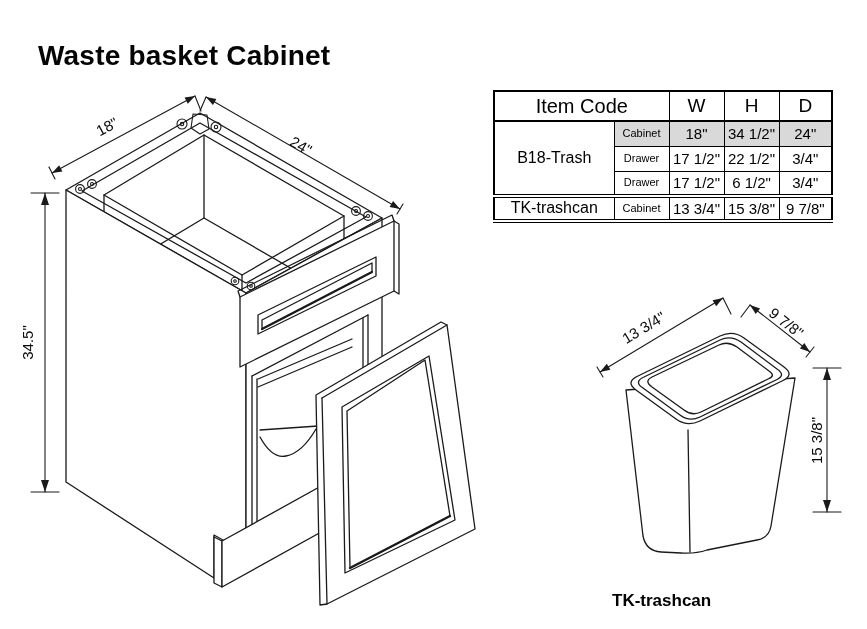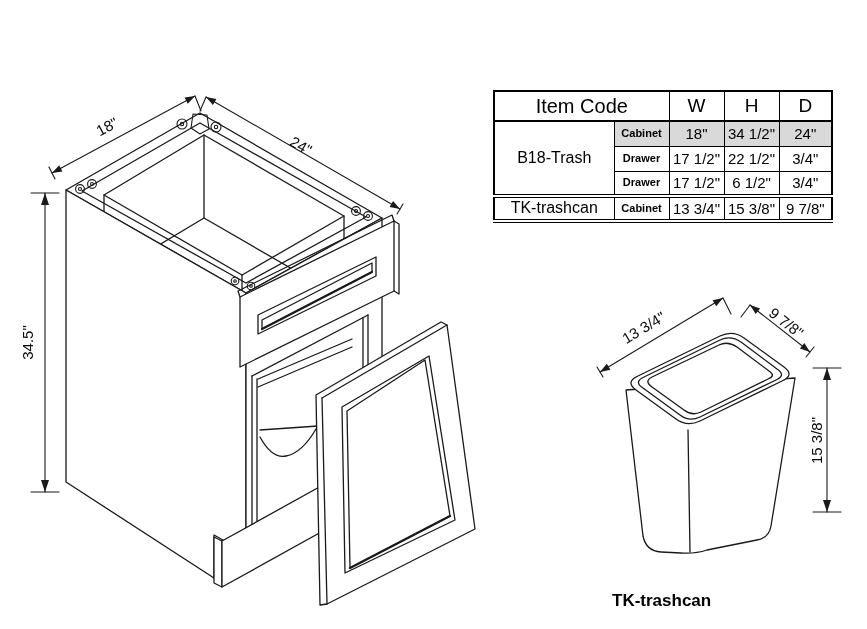--- a/index.html
+++ b/index.html
@@ -11,37 +11,38 @@
   
   table.spec{position:absolute;left:493px;top:90px;width:338px;border-collapse:collapse;
              table-layout:fixed;border:2px solid #000;border-bottom:4px double #000;}
   table.spec th, table.spec td{border:1px solid #000;text-align:center;padding:0;line-height:1.05;
              overflow:hidden;white-space:nowrap;}
   tr.hdr{height:30px;}
   tr.hdr th{border-bottom:2px solid #000;font-weight:400;}
   th.ic{font-size:20px;}
   th.whd{font-size:19px;}
   td.item{font-size:16px;}
-  td.part{font-size:11px;border-right:2px solid #000;font-weight:bold;}
+  td.part{font-size:11px;border-right:2px solid #000;}
   td.val{font-size:15px;}
   tr.row{height:25px;}
   tr.sep td{border-top:4px double #000;}
   tr.sep{height:25px;}
   .hl{background:#d9d9d9;}
   
   svg{position:absolute;}
   .dim{position:absolute;font-size:15px;color:#0a0a0a;white-space:nowrap;
        transform-origin:center center;}
   .caption{position:absolute;left:612px;top:591px;font-size:17px;font-weight:bold;}
 </style>
 </head>
 <body>
 
 <div class="page">
 
+  <div class="title">Waste basket Cabinet</div>
 
   <svg style="left:0;top:85px;" width="480" height="544" viewBox="0 0 480 544">
     <g stroke="#1a1a1a" fill="none" stroke-width="1.3" stroke-linejoin="round" stroke-linecap="round">
 
       <g>
         <polygon points="204,50 344,131 242,190 104,110"></polygon>
         <line x1="204" y1="50" x2="204" y2="133"></line>
         <line x1="104" y1="110" x2="104" y2="193"></line>
         <line x1="344" y1="131" x2="344" y2="214"></line>
         <line x1="242" y1="190" x2="242" y2="273"></line>

